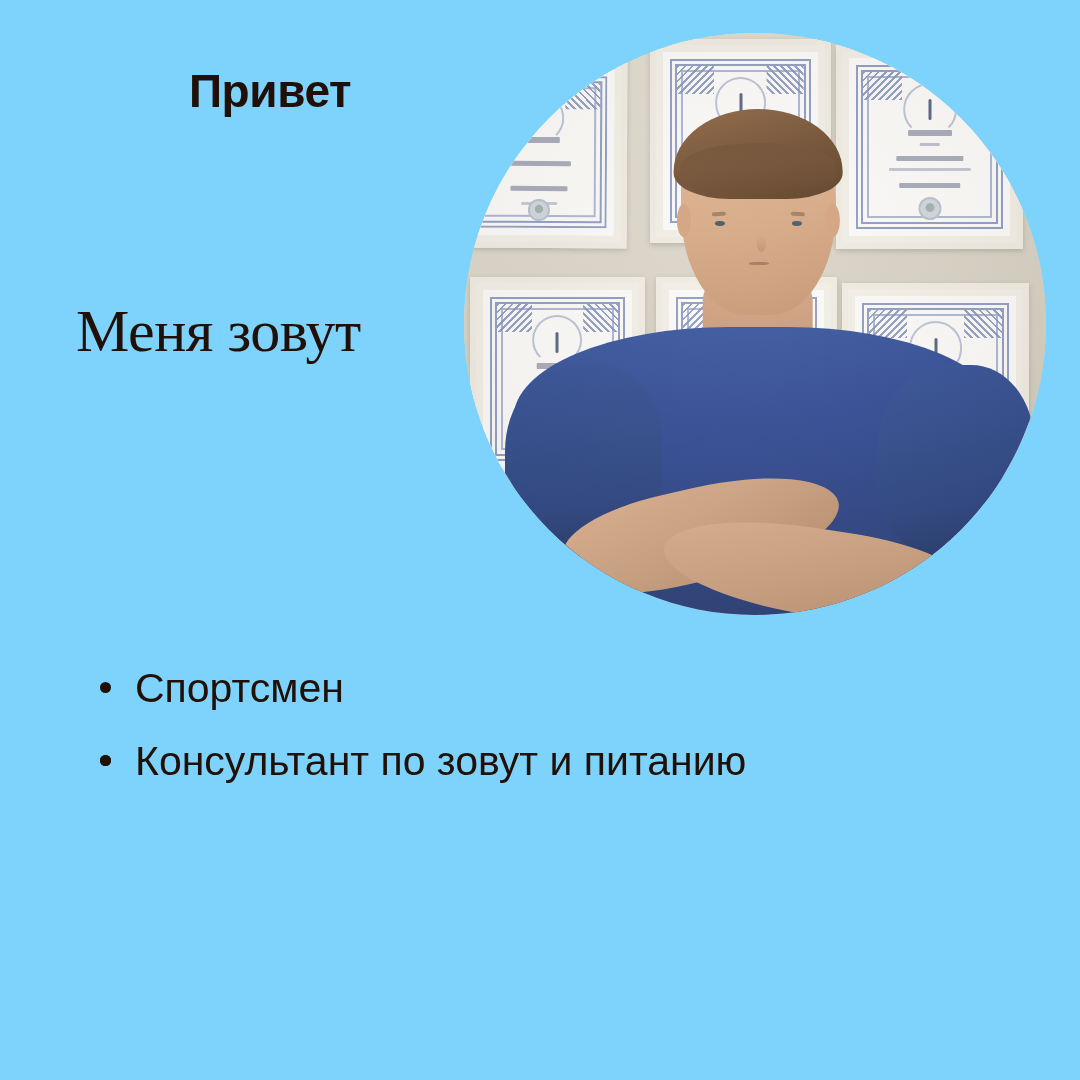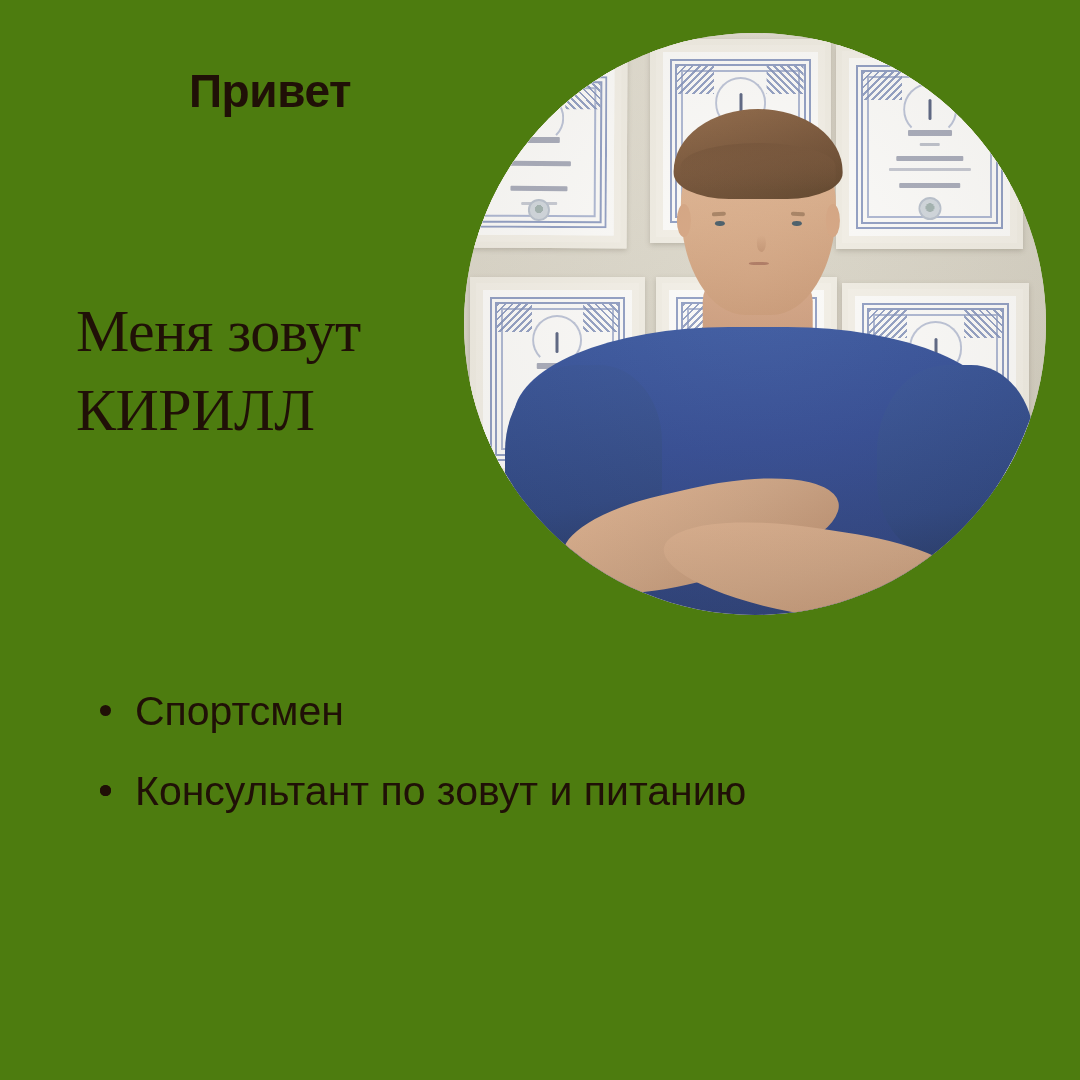--- a/index.html
+++ b/index.html
@@ -6,21 +6,21 @@
   html, body {
     margin: 0;
     padding: 0;
     background: #ffffff;
   }
   #poster {
     position: relative;
     width: 1080px;
     height: 1080px;
     overflow: hidden;
-    background: #4d7c0f;
+    background: #7dd3fc;
     font-family: "Liberation Sans", "DejaVu Sans", sans-serif;
     color: #201007;
     -webkit-font-smoothing: antialiased;
   }
 
   
   .greeting {
     position: absolute;
     left: 0;
     top: 62px;
@@ -60,21 +60,20 @@
     font-size: 41px;
     font-weight: 400;
     line-height: 1.39;
     color: #201007;
   }
   .creds li {
     position: relative;
     padding-left: 37px;
     margin-bottom: 16px;
     white-space: nowrap;
-    margin-top: 23px;
   }
   .creds li:last-child { margin-bottom: 0; }
   .creds li .bullet-dot {
     position: absolute;
     left: 2px;
     top: 22px;
     width: 11px;
     height: 11px;
     border-radius: 50%;
     background: #201007;
@@ -356,21 +355,20 @@
 <body>
 
 <div id="poster">
 
   <div class="greeting">
     <span class="greeting-line">Привет</span>
   </div>
 
   <div class="name-block">
     <span class="name-line">Меня зовут</span>
-    <span class="name-line">КИРИЛЛ</span>
   </div>
 
   <ul class="creds">
     <li>
       <span class="bullet-dot"></span>
       <span>Спортсмен</span>
     </li>
     <li>
       <span class="bullet-dot"></span>
     </li>

